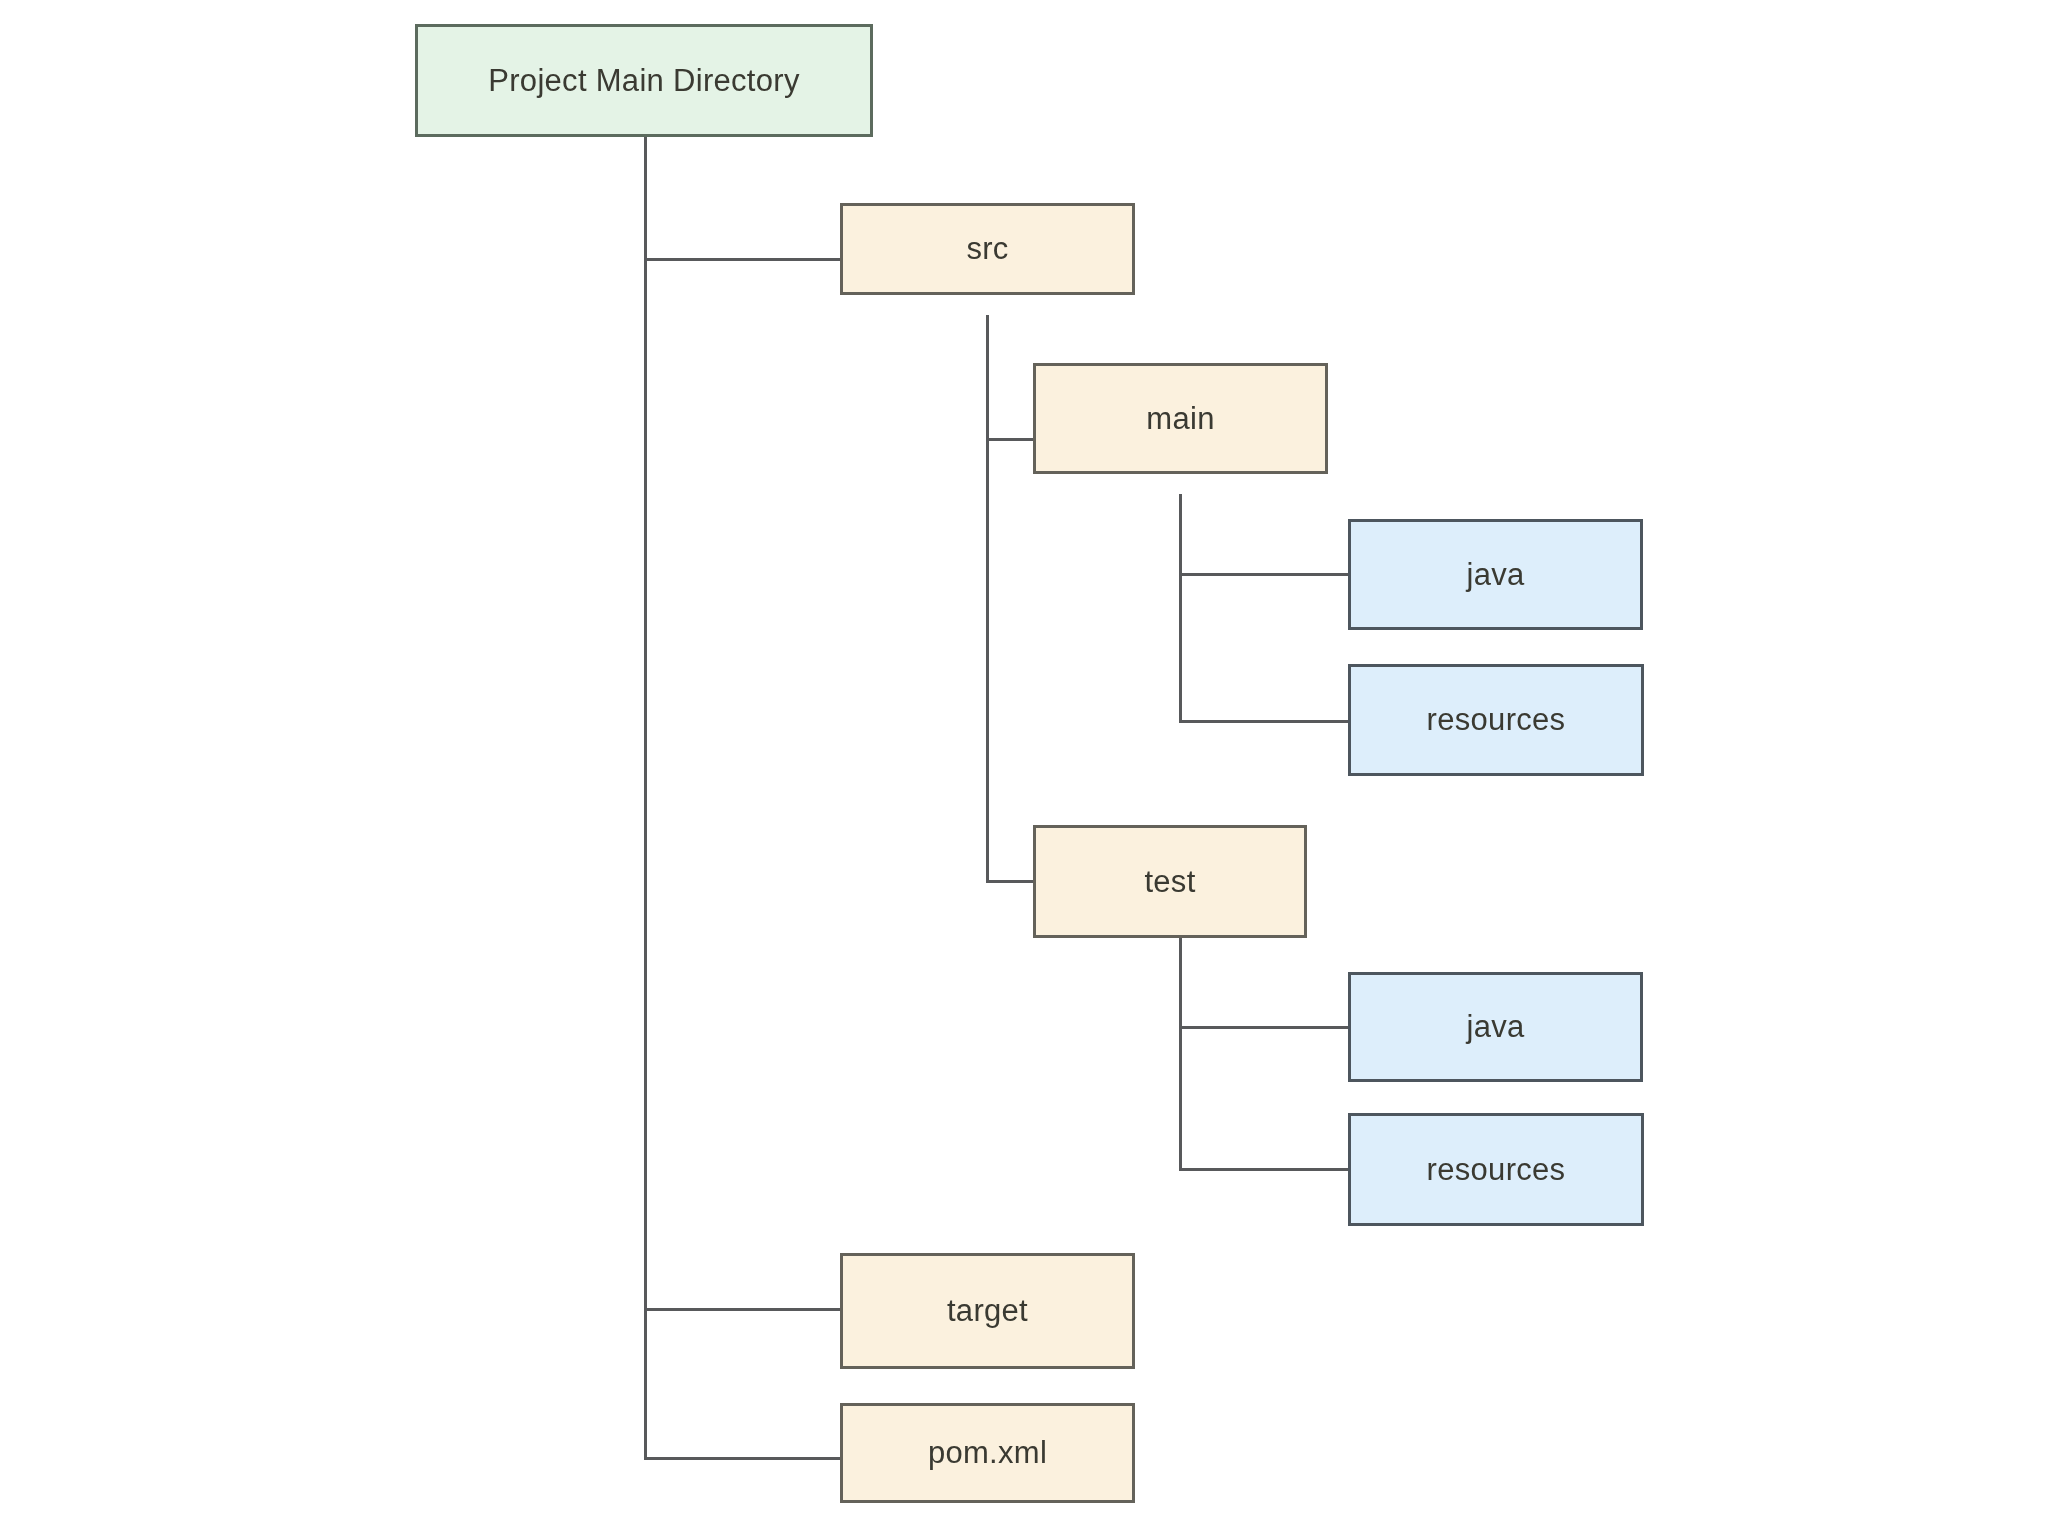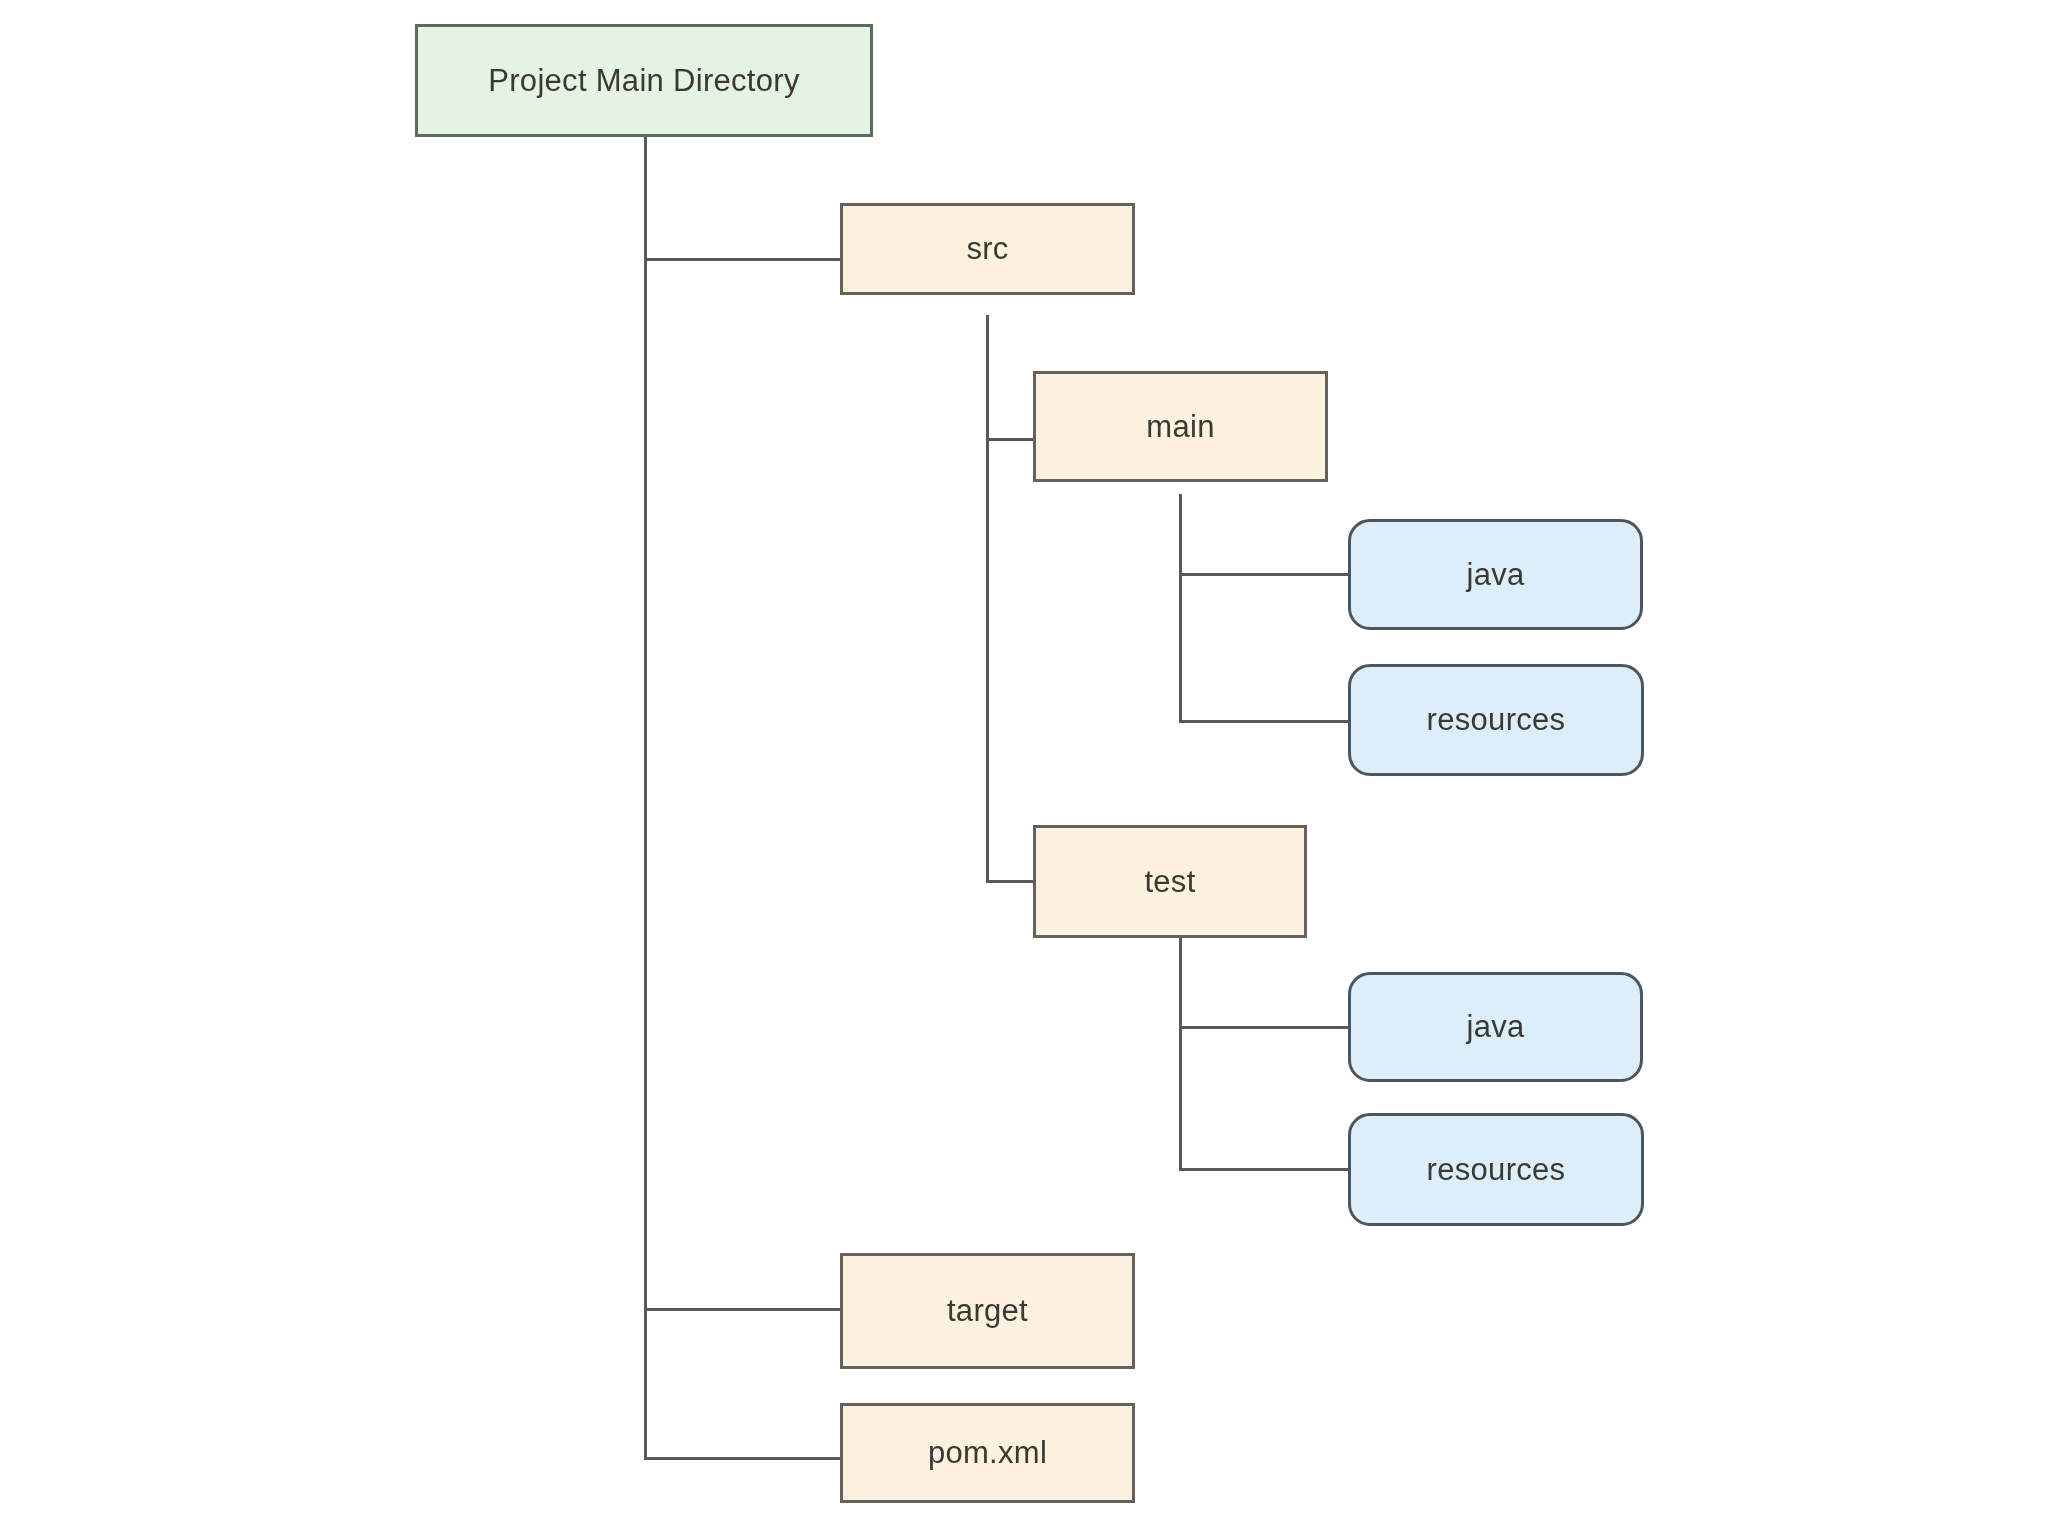--- a/index.html
+++ b/index.html
@@ -35,21 +35,20 @@
     font-size: 31px;
     letter-spacing: 0.3px;
   }
   .node.root {
     background: var(--root-fill);
     border-color: var(--root-border);
   }
   .node.leaf {
     background: var(--leaf-fill);
     border-color: var(--leaf-border);
-    border-radius: 22px;
   }
   .line {
     position: absolute;
     background: var(--line);
   }
   .line.v { width: 3px; }
   .line.h { height: 3px; }
 </style>
 </head>
 <body>
@@ -74,21 +73,21 @@
   <div class="line h" style="left:1179px; top:1168px; width:169px"></div>
 
   <div class="node root" style="left:415px; top:24px; width:458px; height:113px">
     <span>Project Main Directory</span>
   </div>
 
   <div class="node" style="left:840px; top:203px; width:295px; height:92px">
     <span>src</span>
   </div>
 
-  <div class="node" style="left:1033px; top:371px; width:295px; height:111px">
+  <div class="node" style="left:1033px; top:363px; width:295px; height:111px">
     <span>main</span>
   </div>
 
   <div class="node leaf" style="left:1348px; top:519px; width:295px; height:111px">
     <span>java</span>
   </div>
 
   <div class="node leaf" style="left:1348px; top:664px; width:296px; height:112px">
     <span>resources</span>
   </div>

